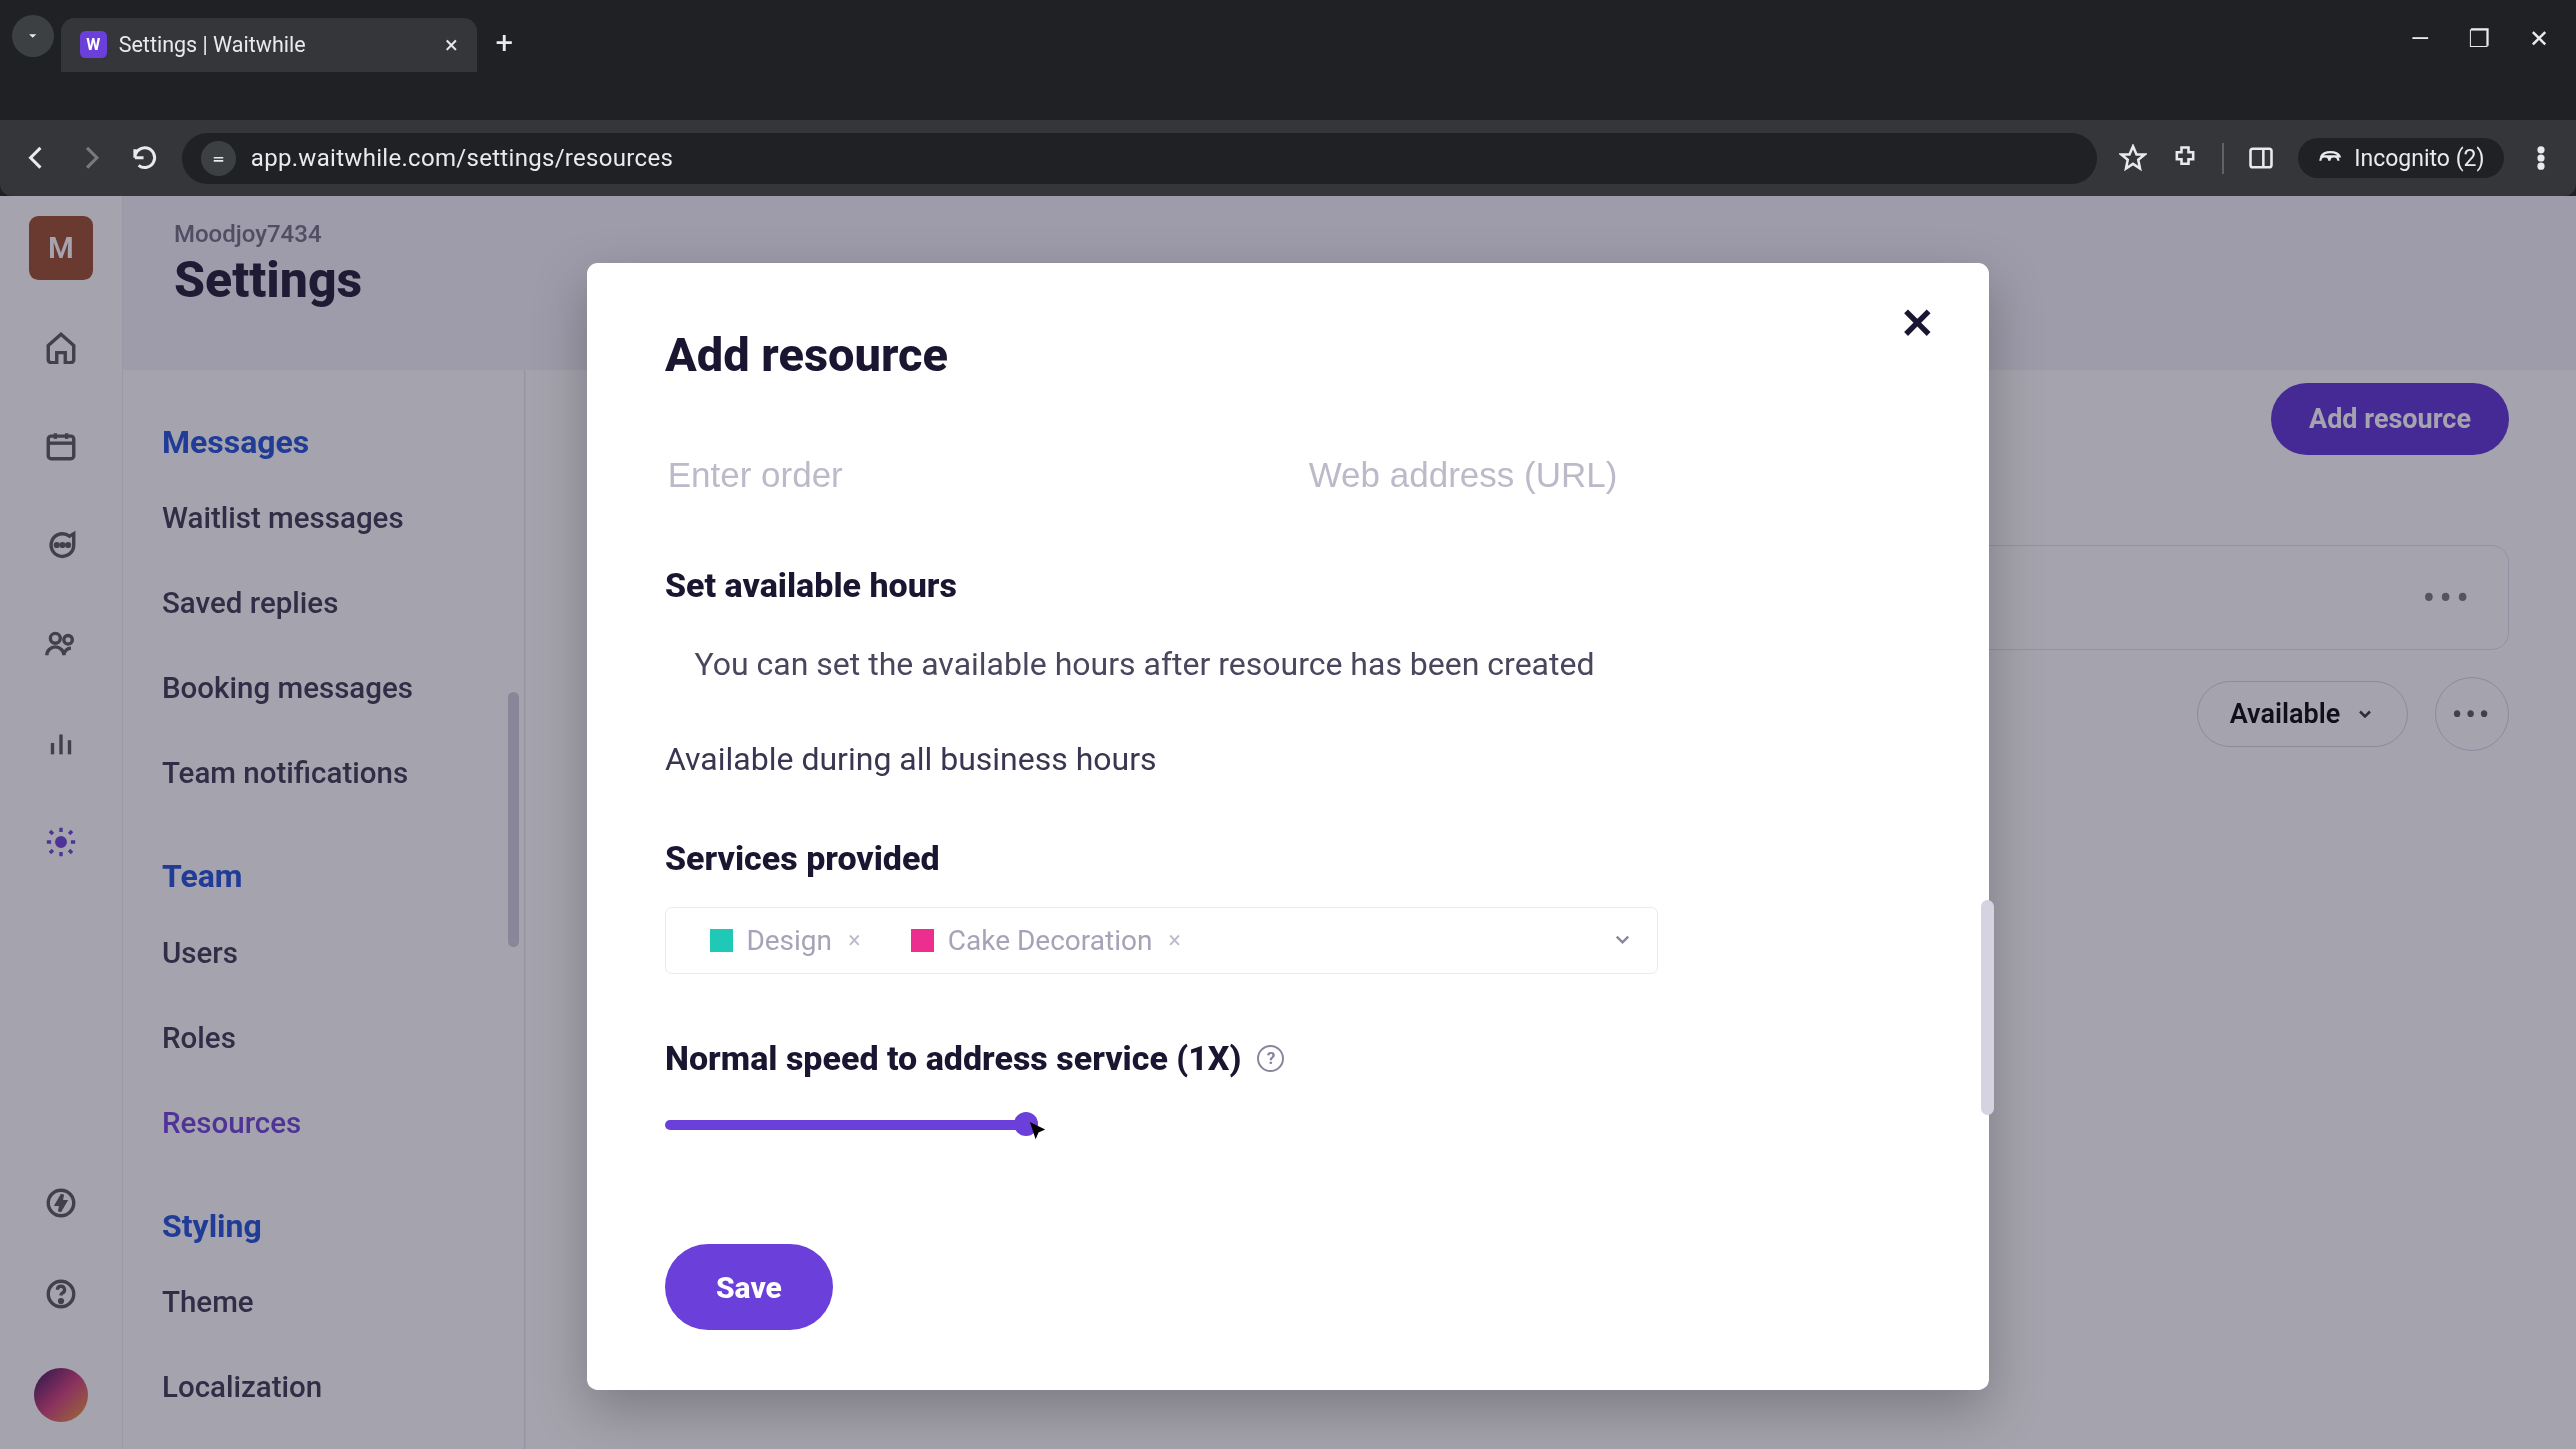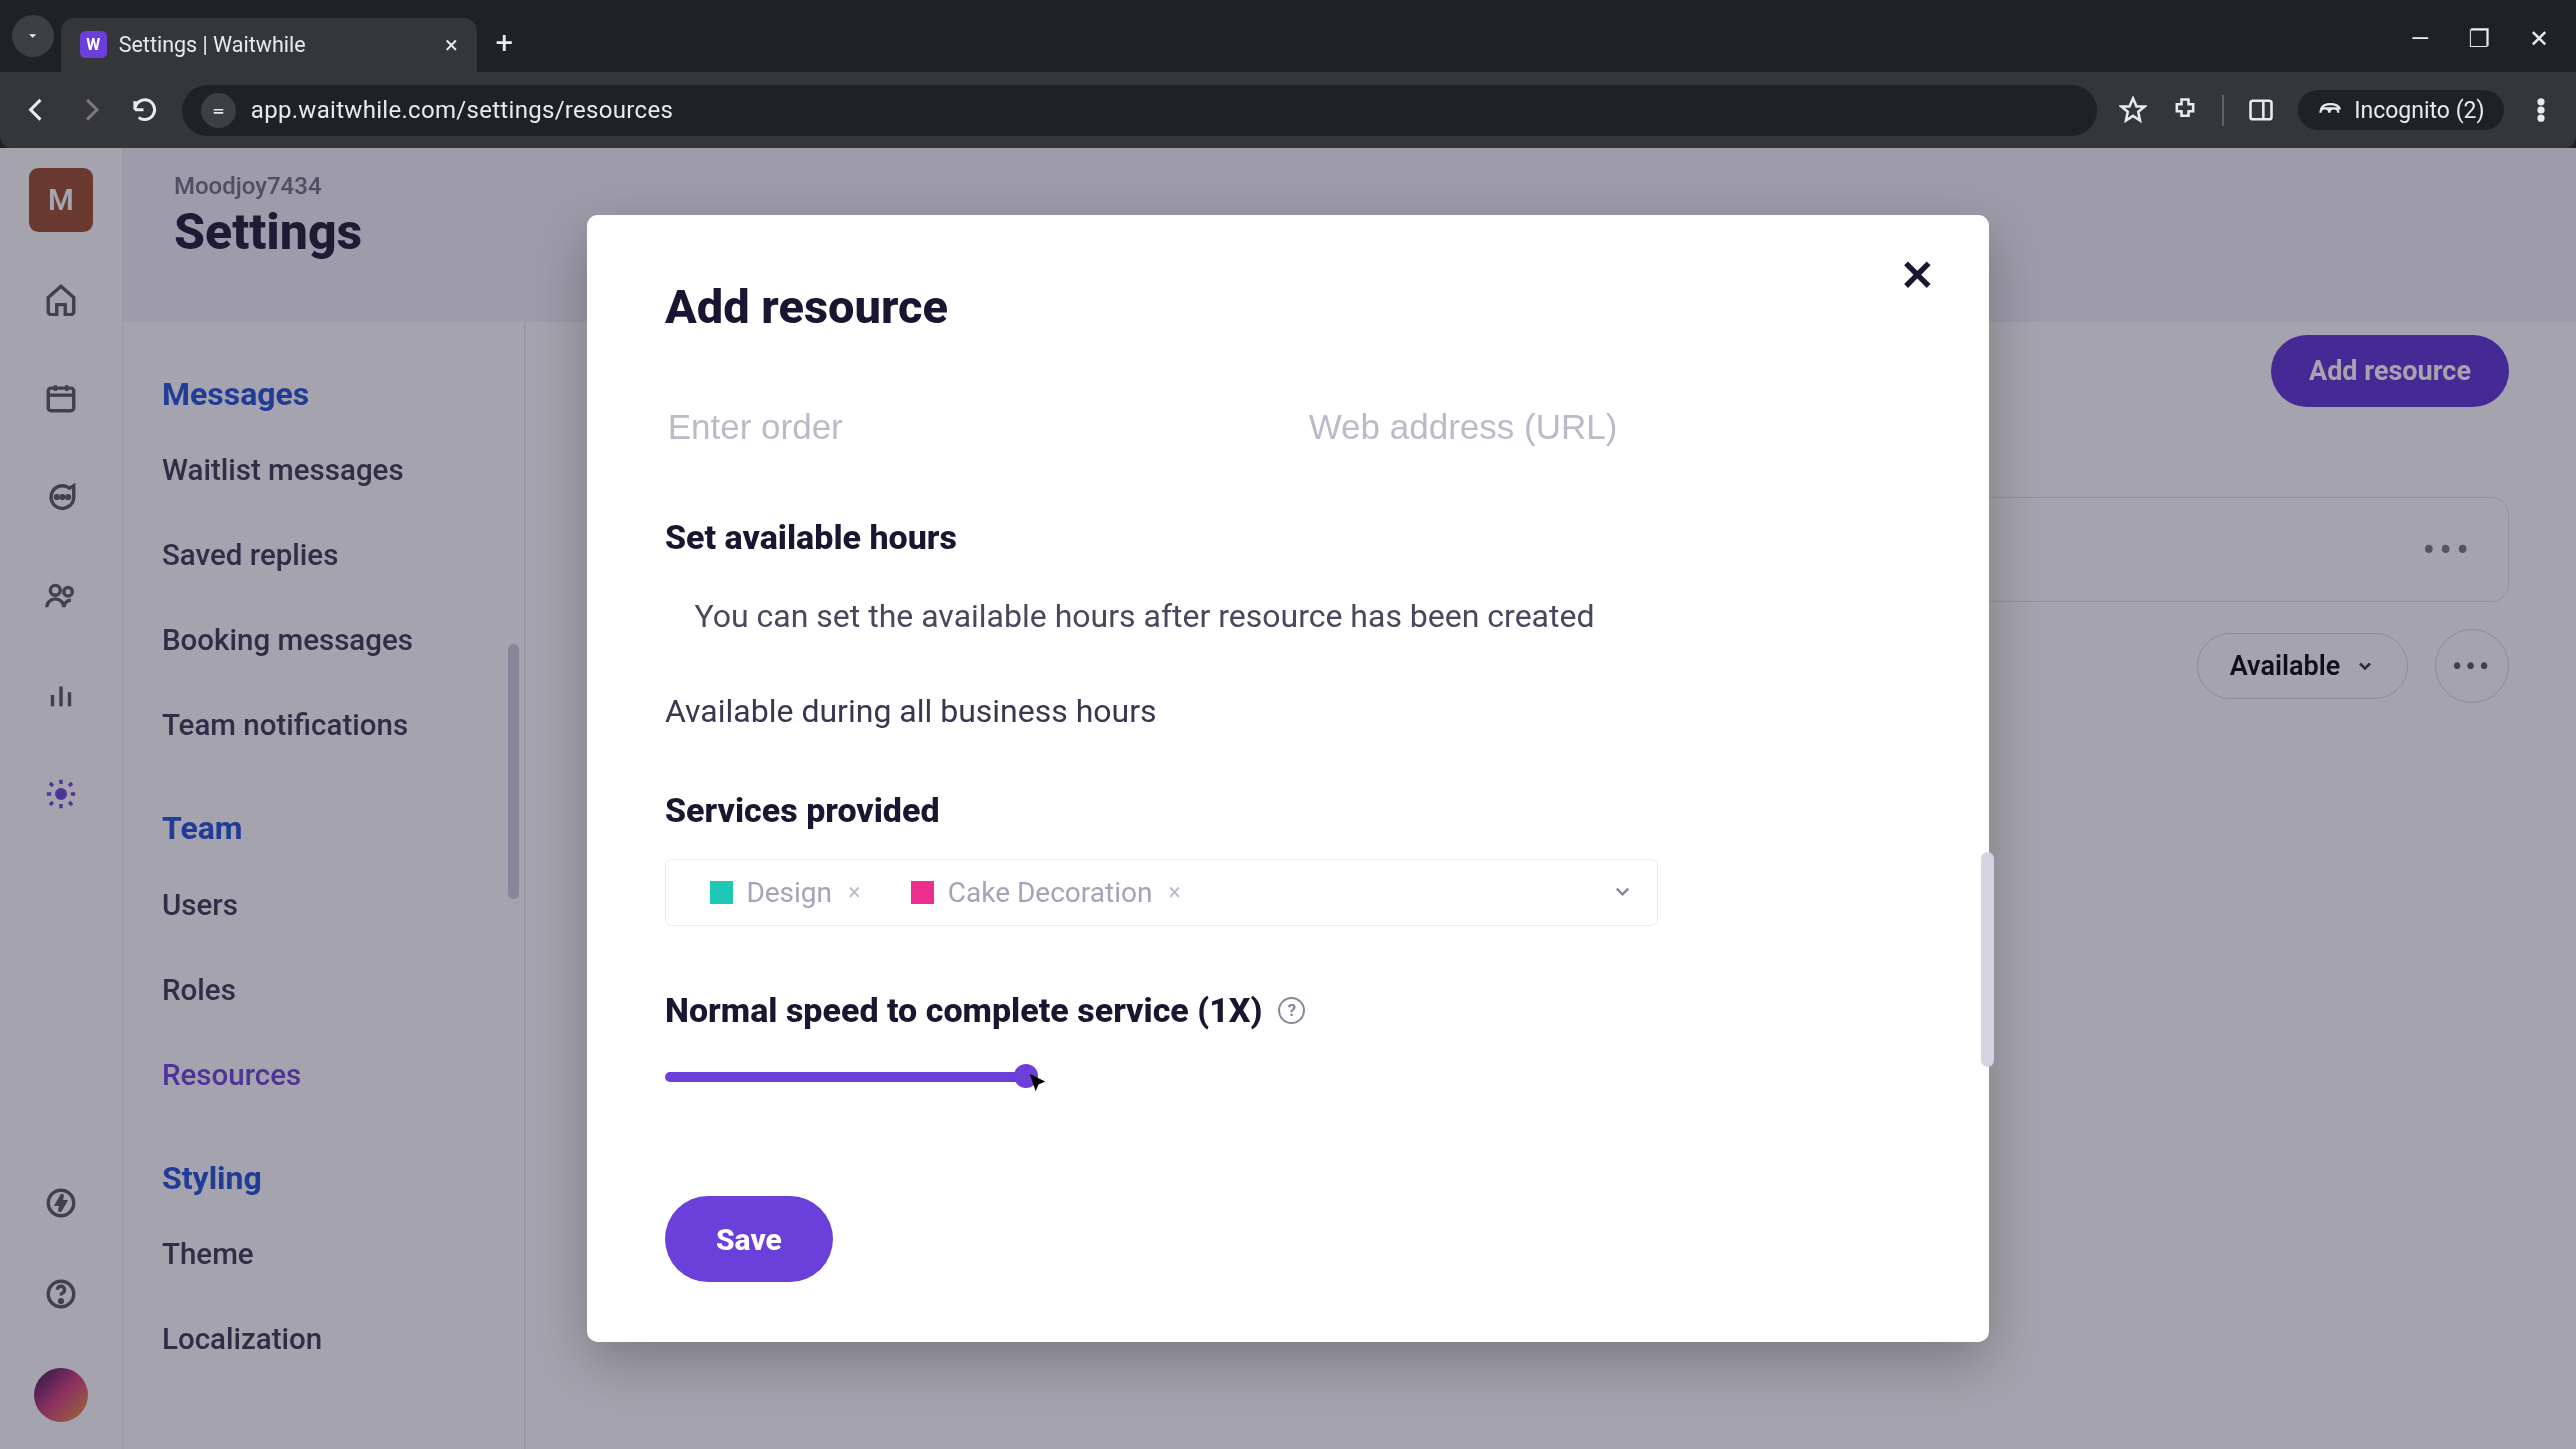--- a/index.html
+++ b/index.html
@@ -11,21 +11,21 @@
   .tab-search-btn { width: 42px; height: 42px; border-radius: 50%; background: #3c4043; display:flex; align-items:center; justify-content:center; }
   .tab-search-btn svg { width: 17.4px; height: 17.4px; fill:#e8eaed; }
   .tab { display:flex; align-items:center; gap:12px; background:#35363a; border-radius: 13.4px 13.4px 0 0; padding: 0 19px; height: 54px; min-width: 416px; margin-top:17.4px; }
   .tab-favicon { width:27px; height:27px; border-radius:5.4px; background:#6b3fd9; display:flex; align-items:center; justify-content:center; color:#fff; font-weight:700; font-size:16px;}
   .tab-title { color:#e8eaed; font-size:21.5px; flex:1; }
   .tab-close { color:#e8eaed; font-size:24px; line-height:1; cursor:pointer; }
   .new-tab-btn { color:#e8eaed; font-size:31px; margin-left:12px; margin-top:13.4px; cursor:pointer;}
   .win-controls { margin-left:auto; display:flex; gap:39px; padding-right:14.8px; color:#e8eaed; margin-top:6.7px;}
   .win-controls span { font-size:24px; cursor:pointer; }
 
-  .addr-bar { height: 76px; background:#35363a; display:flex; align-items:center; padding: 0 20px; gap: 20px; border-bottom-left-radius: 12px; border-bottom-right-radius: 12px;}
+  .addr-bar { height: 76px; background:#35363a; display:flex; align-items:center; padding: 0 20px; gap: 20px; border-bottom-left-radius: 12px; border-bottom-right-radius: 12px; margin-top: 48px;}
   .nav-btn { width:34px; height:34px; display:flex; align-items:center; justify-content:center; }
   .nav-btn svg { width:29.5px; height:29.5px; stroke:#e8eaed; fill:none; stroke-width:2.5; }
   .nav-btn.disabled svg { stroke:#7a7a7a; }
   .url-pill { flex:1; height:51px; background:#202124; border-radius:27px; display:flex; align-items:center; padding:0 19px; gap:14.8px;}
   .site-btn { width:35px; height:35px; border-radius:50%; background:#3c4043; display:flex; align-items:center; justify-content:center;}
   .site-btn svg { width:19px; height:19px; fill:#e8eaed;}
   .url-text { color:#e8eaed; font-size:24px; letter-spacing:0.3px; }
   .addr-right { display:flex; align-items:center; gap:21.5px; }
   .addr-right .icon { width:31px; height:31px; display:flex; align-items:center; justify-content:center;}
   .addr-right svg { width:28px; height:28px; fill:none; stroke:#e8eaed; stroke-width:2.2;}
@@ -309,21 +309,21 @@
             <span class="svc-swatch pink"></span>
             <span>Cake Decoration</span>
             <span class="svc-x">×</span>
           </div>
           <div class="svc-caret"><svg viewBox="0 0 24 24">
                 <path d="M6 9l6 6 6-6"></path>
               </svg></div>
         </div>
 
         <div class="speed-label">
-          <span>Normal speed to complete service (1X)</span>
+          <span>Normal speed to address service (1X)</span>
           <span class="qmark">?</span>
         </div>
         <div class="slider-wrap">
           <div class="slider-track"></div>
           <div class="slider-thumb"></div>
           <div class="cursor-arrow"><svg viewBox="0 0 24 24">
                 <path d="M3 2l6 18 3-7 7-3z"></path>
               </svg></div>
         </div>
 

